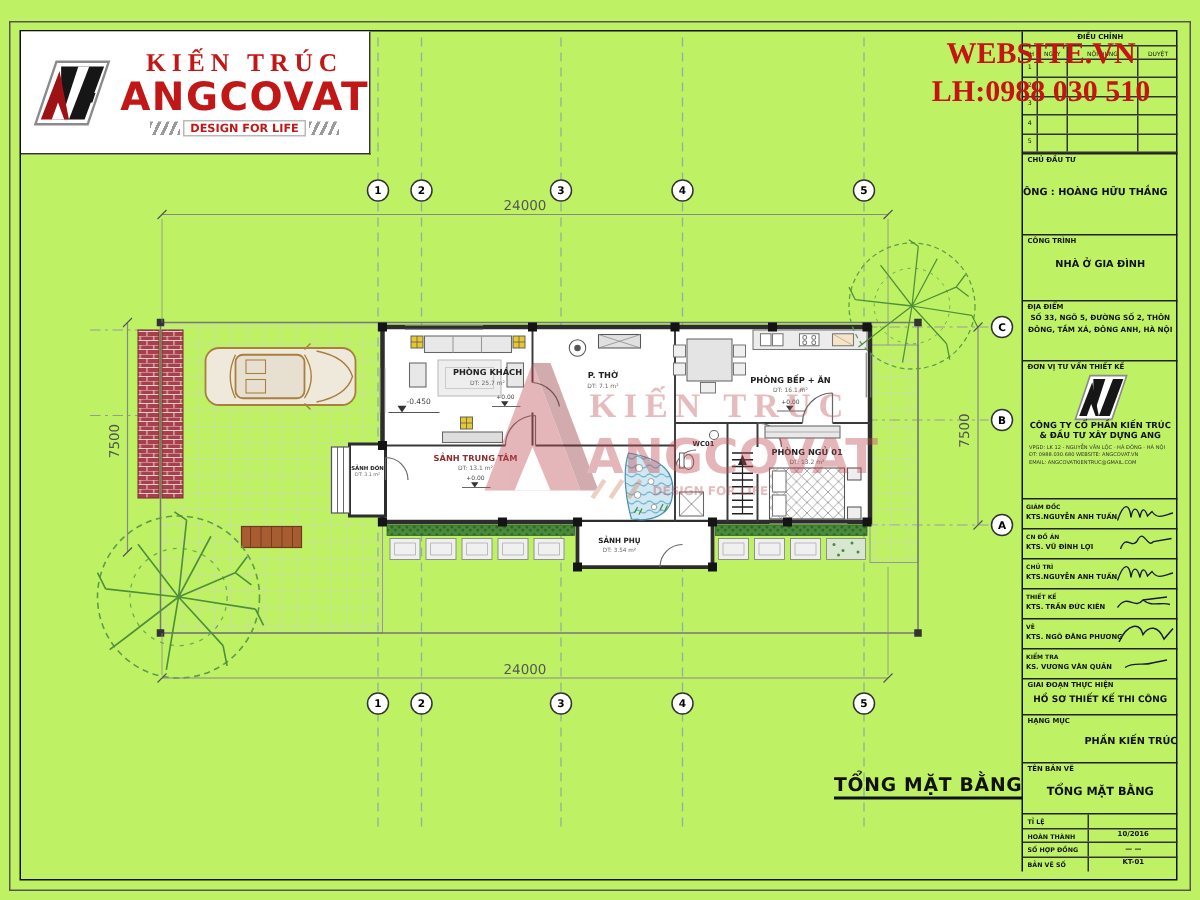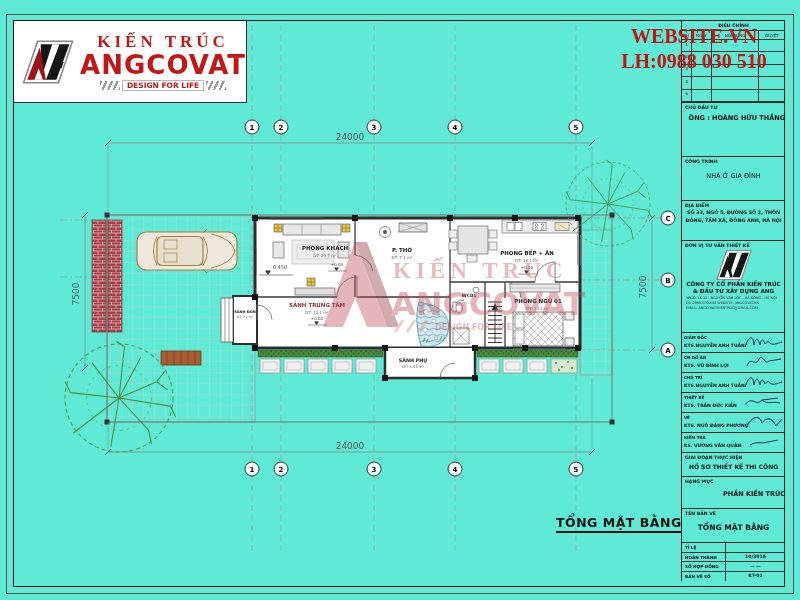--- a/index.html
+++ b/index.html
@@ -1,16 +1,16 @@
 <!DOCTYPE html>
 <html><head>
 <meta charset="utf-8">
 <style>
   html,body{margin:0;padding:0;background:#fff;}
-  .sheet{position:relative;width:800px;height:600px;background:#5eead4;overflow:hidden;
+  .sheet{position:relative;width:800px;height:600px;background:#bef264;overflow:hidden;
          font-family:"DejaVu Sans",sans-serif;color:#111;}
   .frame-outer{position:absolute;left:6px;top:14px;width:786px;height:578px;border:1px solid #555;}
   .frame-inner{position:absolute;left:13px;top:20px;width:770px;height:565px;border:1.5px solid #111;}
 
   
   .logo-box{position:absolute;left:14px;top:21px;width:233px;height:82px;background:#fff;
             border-right:1px solid #333;border-bottom:1px solid #333;display:flex;align-items:center;padding-left:8px;box-sizing:border-box;z-index:5;}
   .logo-texts{margin-left:6px;display:flex;flex-direction:column;align-items:center;}
   .logo-kien{font-family:"Liberation Serif",serif;font-size:17px;font-weight:bold;color:#c21717;letter-spacing:4px;}
   .logo-brand{font-size:26px;font-weight:bold;color:#c21717;letter-spacing:1px;line-height:1.05;}
@@ -37,22 +37,22 @@
   .tb-sec{border-bottom:1px solid #222;position:relative;box-sizing:border-box;}
   .tb-label{font-size:4.6px;font-weight:bold;color:#111;padding:2px 0 0 3px;}
   .rev{height:82px;display:flex;flex-direction:column;}
   .rev-title{height:10px;border-bottom:.7px solid #333;font-size:4.6px;font-weight:bold;text-align:center;padding-top:2px;box-sizing:border-box;}
   .rev-head,.rev-row{display:grid;grid-template-columns:10px 20px 1fr 26px;border-bottom:.7px solid #333;box-sizing:border-box;}
   .rev-head{height:9px;font-size:4px;text-align:center;}
   .rev-row{flex:1;font-size:4.2px;}
   .rev-head span,.rev-row span{border-right:.7px solid #333;display:block;text-align:center;padding-top:1.5px;}
   .rev-head span:last-child,.rev-row span:last-child{border-right:none;}
   .sec-cdt{height:54px;} .sec-ct{height:44px;} .sec-dd{height:40px;} .sec-dv{height:92px;}
-  .tb-value-lg{text-align:right;font-weight:bold;font-size:6.5px;margin-top:4px;}
-  .tb-value-md{text-align:center;font-weight:normal;font-size:6.5px;margin-top:8px;}
+  .tb-value-lg{text-align:left;font-weight:bold;font-size:6.5px;margin-top:14px;}
+  .tb-value-md{text-align:center;font-weight:bold;font-size:6.5px;margin-top:8px;}
   .tb-addr{text-align:center;font-weight:bold;font-size:4.8px;line-height:1.6;padding:1px 2px 0 2px;}
   .dv-logo{display:flex;justify-content:center;margin-top:1px;}
   .dv-company{text-align:center;font-weight:bold;font-size:5.6px;line-height:1.25;padding:0 2px;}
   .dv-lines{font-size:3.4px;color:#333;padding:1px 0 0 4px;line-height:1.5;}
   .signer{height:20px;border-bottom:1px solid #222;position:relative;padding:1.5px 2px;box-sizing:border-box;}
   .signer .role{font-size:4px;color:#111;font-weight:bold;}
   .signer .nm{font-size:4.5px;font-weight:bold;margin-top:3px;}
   .signer svg{position:absolute;right:1px;top:0;}
   .stage{height:24px;} .cat{height:32px;} .draw{height:34px;}
   .stage .v{font-size:6px;font-weight:bold;text-align:center;margin-top:3px;}

